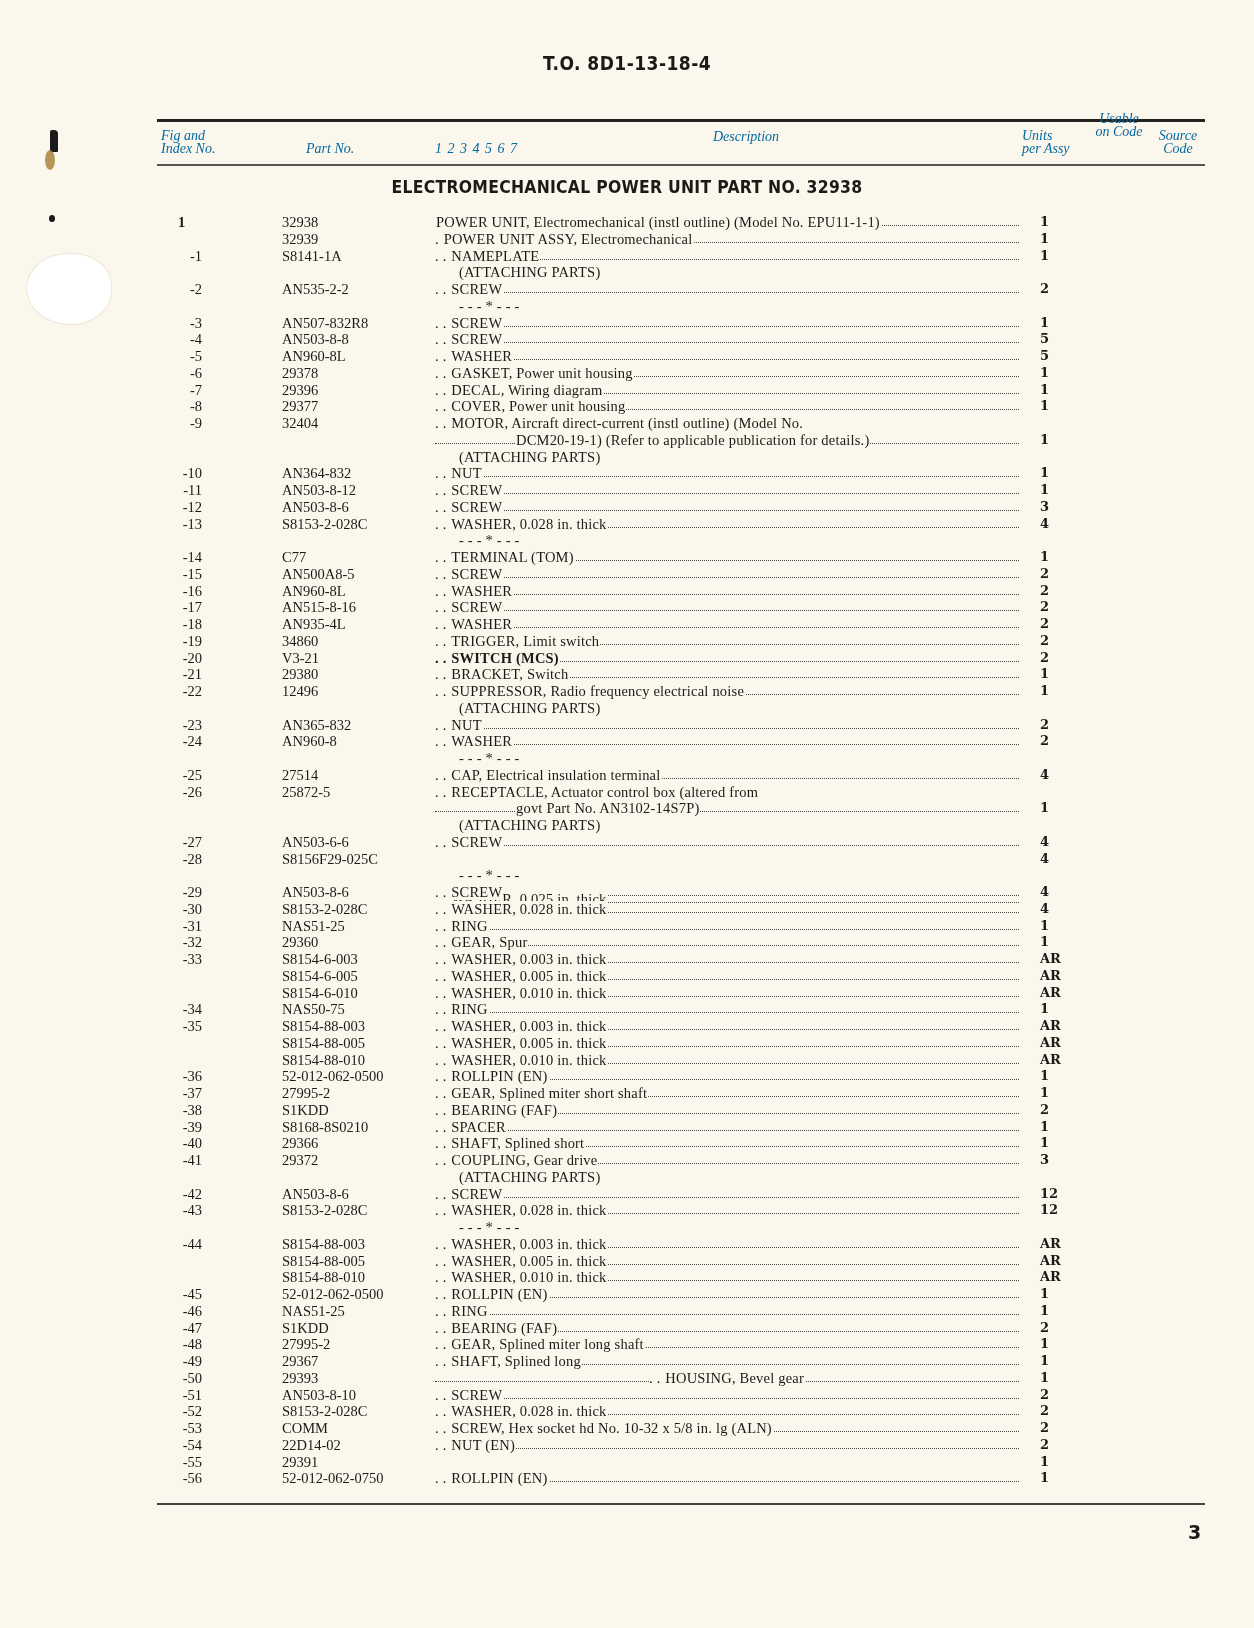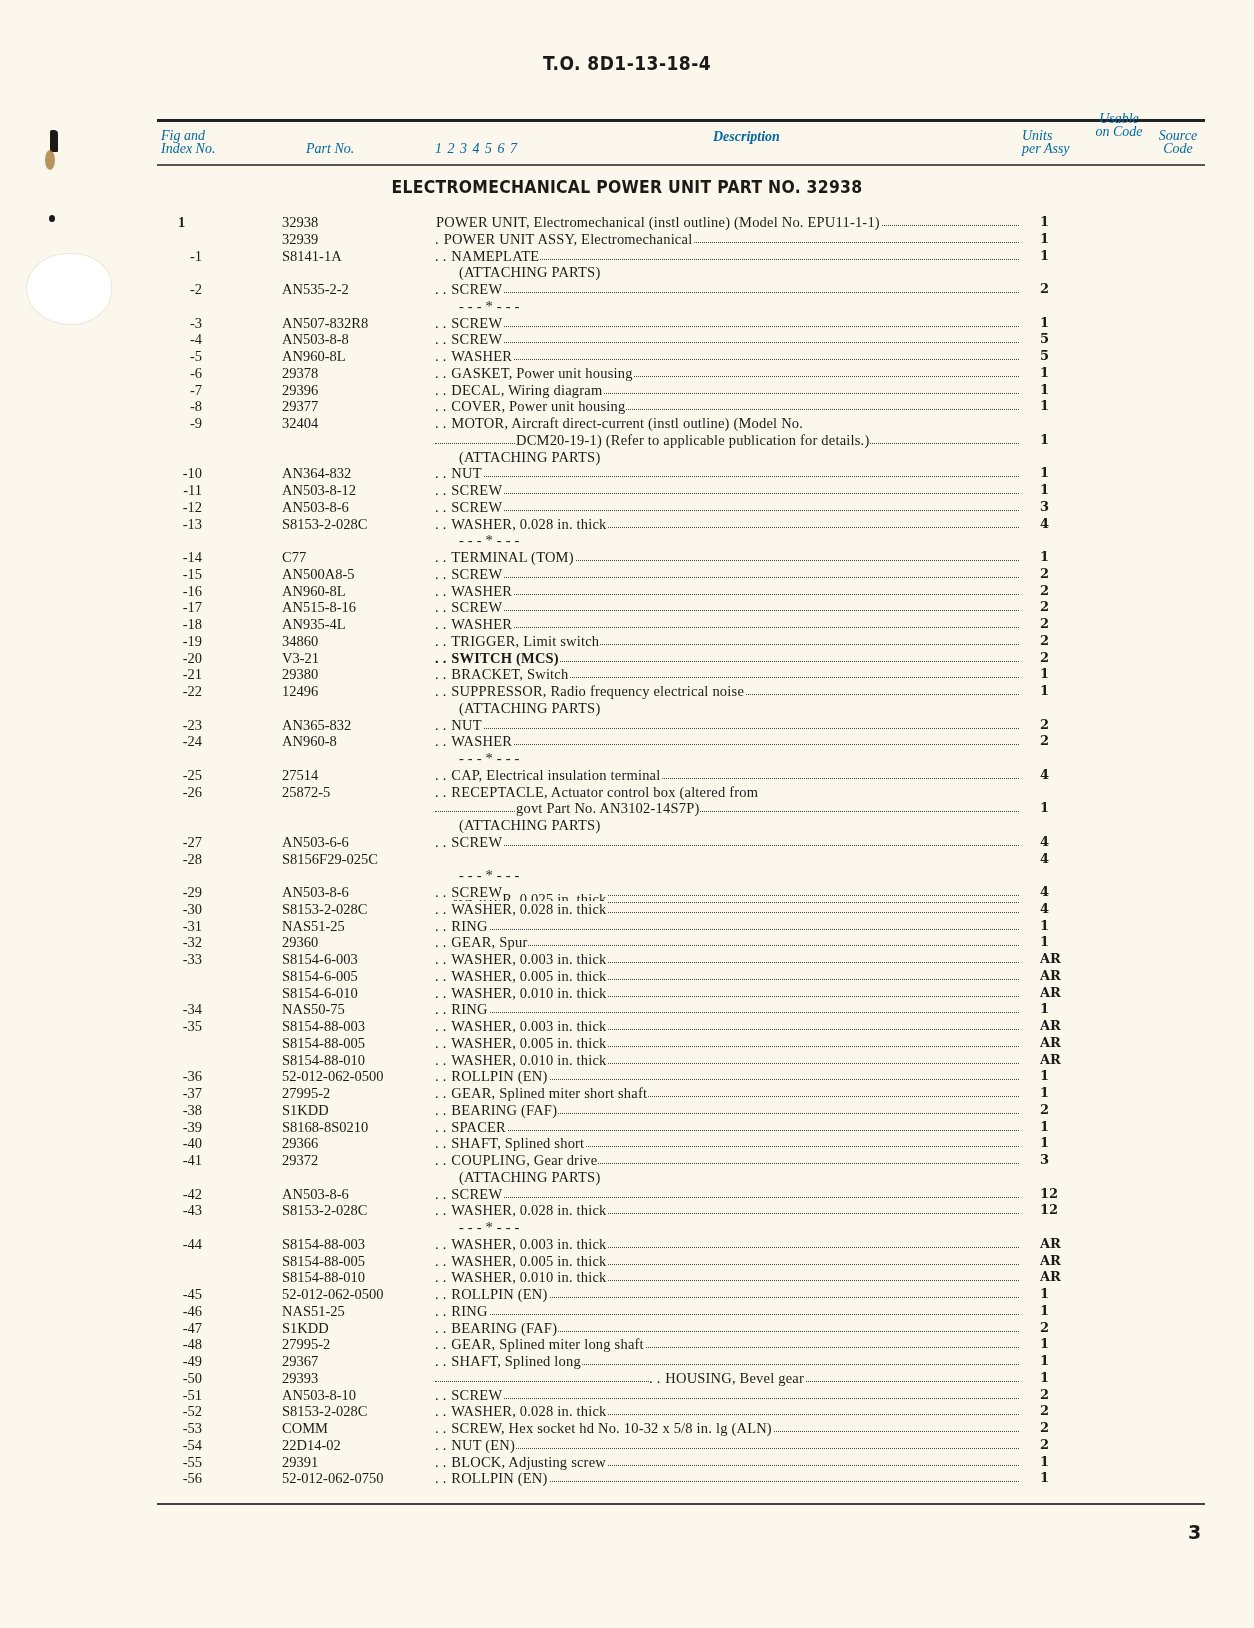--- a/index.html
+++ b/index.html
@@ -64,21 +64,21 @@
 
 <div class="rule-thick"></div>
 
 <div>
   <div class="colhead" style="left:161px; top:129px;">
     <div>Fig and</div>
     <div>Index No.</div>
   </div>
   <div class="colhead" style="left:306px; top:142px;">Part No.</div>
   <div class="colhead" style="left:435px; top:142px; word-spacing:2px;">1 2 3 4 5 6 7</div>
-  <div class="colhead" style="left:713px; top:130px;font-weight:bold;">Description</div>
+  <div class="colhead" style="left:713px; top:130px;">Description</div>
   <div class="colhead" style="left:1022px; top:129px; text-align:left; width:58px;">
     <div>Units</div>
     <div>per Assy</div>
   </div>
   <div class="colhead" style="left:1090px; top:112px; text-align:center; width:58px;">
     <div>Usable</div>
     <div>on Code</div>
   </div>
   <div class="colhead" style="left:1152px; top:129px; text-align:center; width:52px;">
     <div>Source</div>
@@ -531,21 +531,20 @@
     </div>
     <div class="row">
       <span class="idx">-54</span>
       <span class="part">22D14-02</span>
       <span class="desc leader" style="padding-left: 0px; width: 584px;"><span class="txt">.  .  </span><span class="txt">NUT (EN)</span></span>
       <span class="units">2</span>
     </div>
     <div class="row">
       <span class="idx">-55</span>
       <span class="part">29391</span>
-      <span class="desc leader" style="padding-left: 0px; width: 584px;"><span class="txt">.  .  </span><span class="txt">BLOCK, Adjusting screw</span></span>
       <span class="units">1</span>
     </div>
     <div class="row">
       <span class="idx">-56</span>
       <span class="part">52-012-062-0750</span>
       <span class="desc leader" style="padding-left: 0px; width: 584px;"><span class="txt">.  .  </span><span class="txt">ROLLPIN (EN)</span></span>
       <span class="units">1</span>
     </div>
   </div>
 

